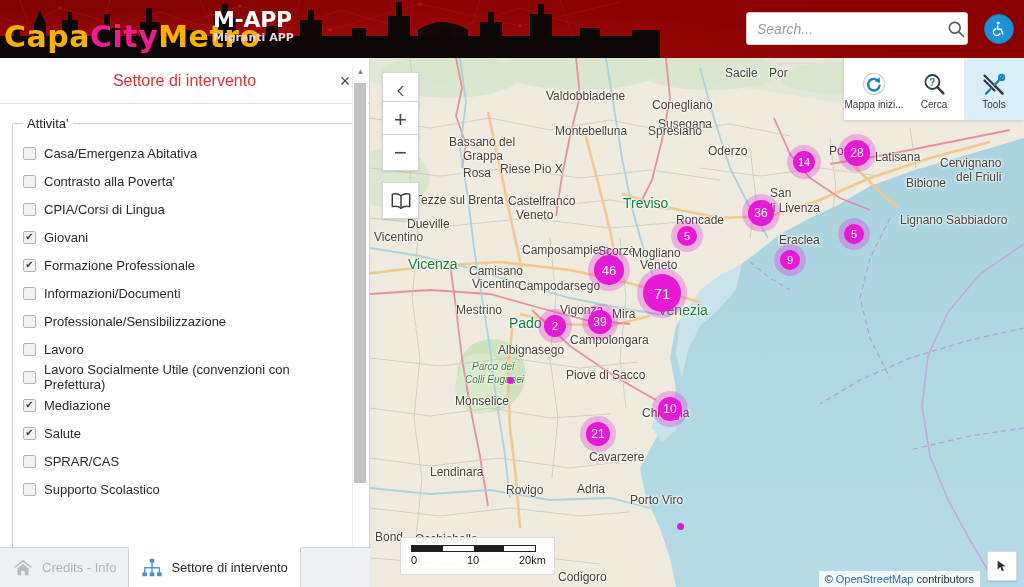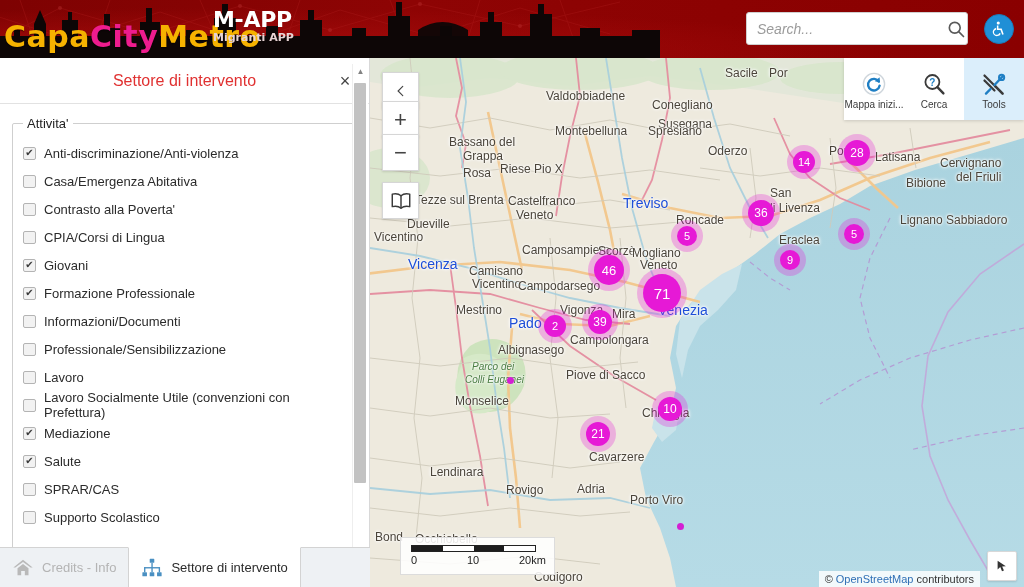--- a/index.html
+++ b/index.html
@@ -159,21 +159,21 @@
     width: 654px; height: 529px;
     overflow: hidden; background: #e9e4d9;
   }
   .map-canvas { position: absolute; inset: 0; }
   .maplabel {
     position: absolute; font-family: "Liberation Sans", sans-serif;
     color: #5a5246; white-space: nowrap; pointer-events: none;
     text-shadow: 0 0 2px #fff, 0 0 3px #fff, 0 0 4px #fff;
   }
   .maplabel.city { font-size: 12px; color: #4a443a; }
-  .maplabel.big { font-size: 14px; color: #1d4ed8; }
+  .maplabel.big { font-size: 14px; color: #15803d; }
   .maplabel.park { font-size: 10px; font-style: italic; color: #4b7d43; }
 
   
   .mctl {
     position: absolute; width: 37px; height: 37px;
     background: #fff; border: 1px solid #d6d6d6;
     display: flex; align-items: center; justify-content: center;
     cursor: pointer; color: #444; font-size: 18px;
     box-shadow: 0 1px 2px rgba(0,0,0,.12);
   }
@@ -313,24 +313,20 @@
   <div class="left-panel">
     <div class="panel-head">
       <div class="panel-title">Settore di intervento</div>
       <button class="panel-close">×</button>
     </div>
 
     <div class="panel-body">
       <fieldset class="activity">
         <legend>Attivita'</legend>
 
-        <div class="chk-row">
-          <span class="chk-box on"></span>
-          <span class="chk-label">Anti-discriminazione/Anti-violenza</span>
-        </div>
         <div class="chk-row">
           <span class="chk-box"></span>
           <span class="chk-label">Casa/Emergenza Abitativa</span>
         </div>
         <div class="chk-row">
           <span class="chk-box"></span>
           <span class="chk-label">Contrasto alla Poverta'</span>
         </div>
         <div class="chk-row">
           <span class="chk-box"></span>
@@ -552,21 +548,21 @@
       <div class="maplabel park" style="left:95px;top:316px">Colli Euganei</div>
       <div class="maplabel city" style="left:85px;top:336px">Monselice</div>
       <div class="maplabel city" style="left:272px;top:348px">Chioggia</div>
       <div class="maplabel city" style="left:219px;top:392px">Cavarzere</div>
       <div class="maplabel city" style="left:60px;top:407px">Lendinara</div>
       <div class="maplabel city" style="left:136px;top:425px">Rovigo</div>
       <div class="maplabel city" style="left:207px;top:424px">Adria</div>
       <div class="maplabel city" style="left:260px;top:435px">Porto Viro</div>
       <div class="maplabel city" style="left:45px;top:474px">Occhiobello</div>
       <div class="maplabel city" style="left:5px;top:472px">Bond</div>
-      <div class="maplabel city" style="left:164px;top:512px">Codigoro</div>
+      <div class="maplabel city" style="left:188px;top:512px">Codigoro</div>
     </div>
 
     <div class="dot" style="left:137px;top:319px"></div>
     <div class="dot" style="left:307px;top:465px"></div>
 
     <div class="marker" style="left:474px;top:82px;width:26px;height:26px;font-size:12px">28</div>
     <div class="marker" style="left:423px;top:93px;width:22px;height:22px;font-size:11px">14</div>
     <div class="marker" style="left:378px;top:142px;width:26px;height:26px;font-size:12px">36</div>
     <div class="marker" style="left:307px;top:168px;width:20px;height:20px;font-size:11px">5</div>
     <div class="marker" style="left:474px;top:166px;width:20px;height:20px;font-size:11px">5</div>

